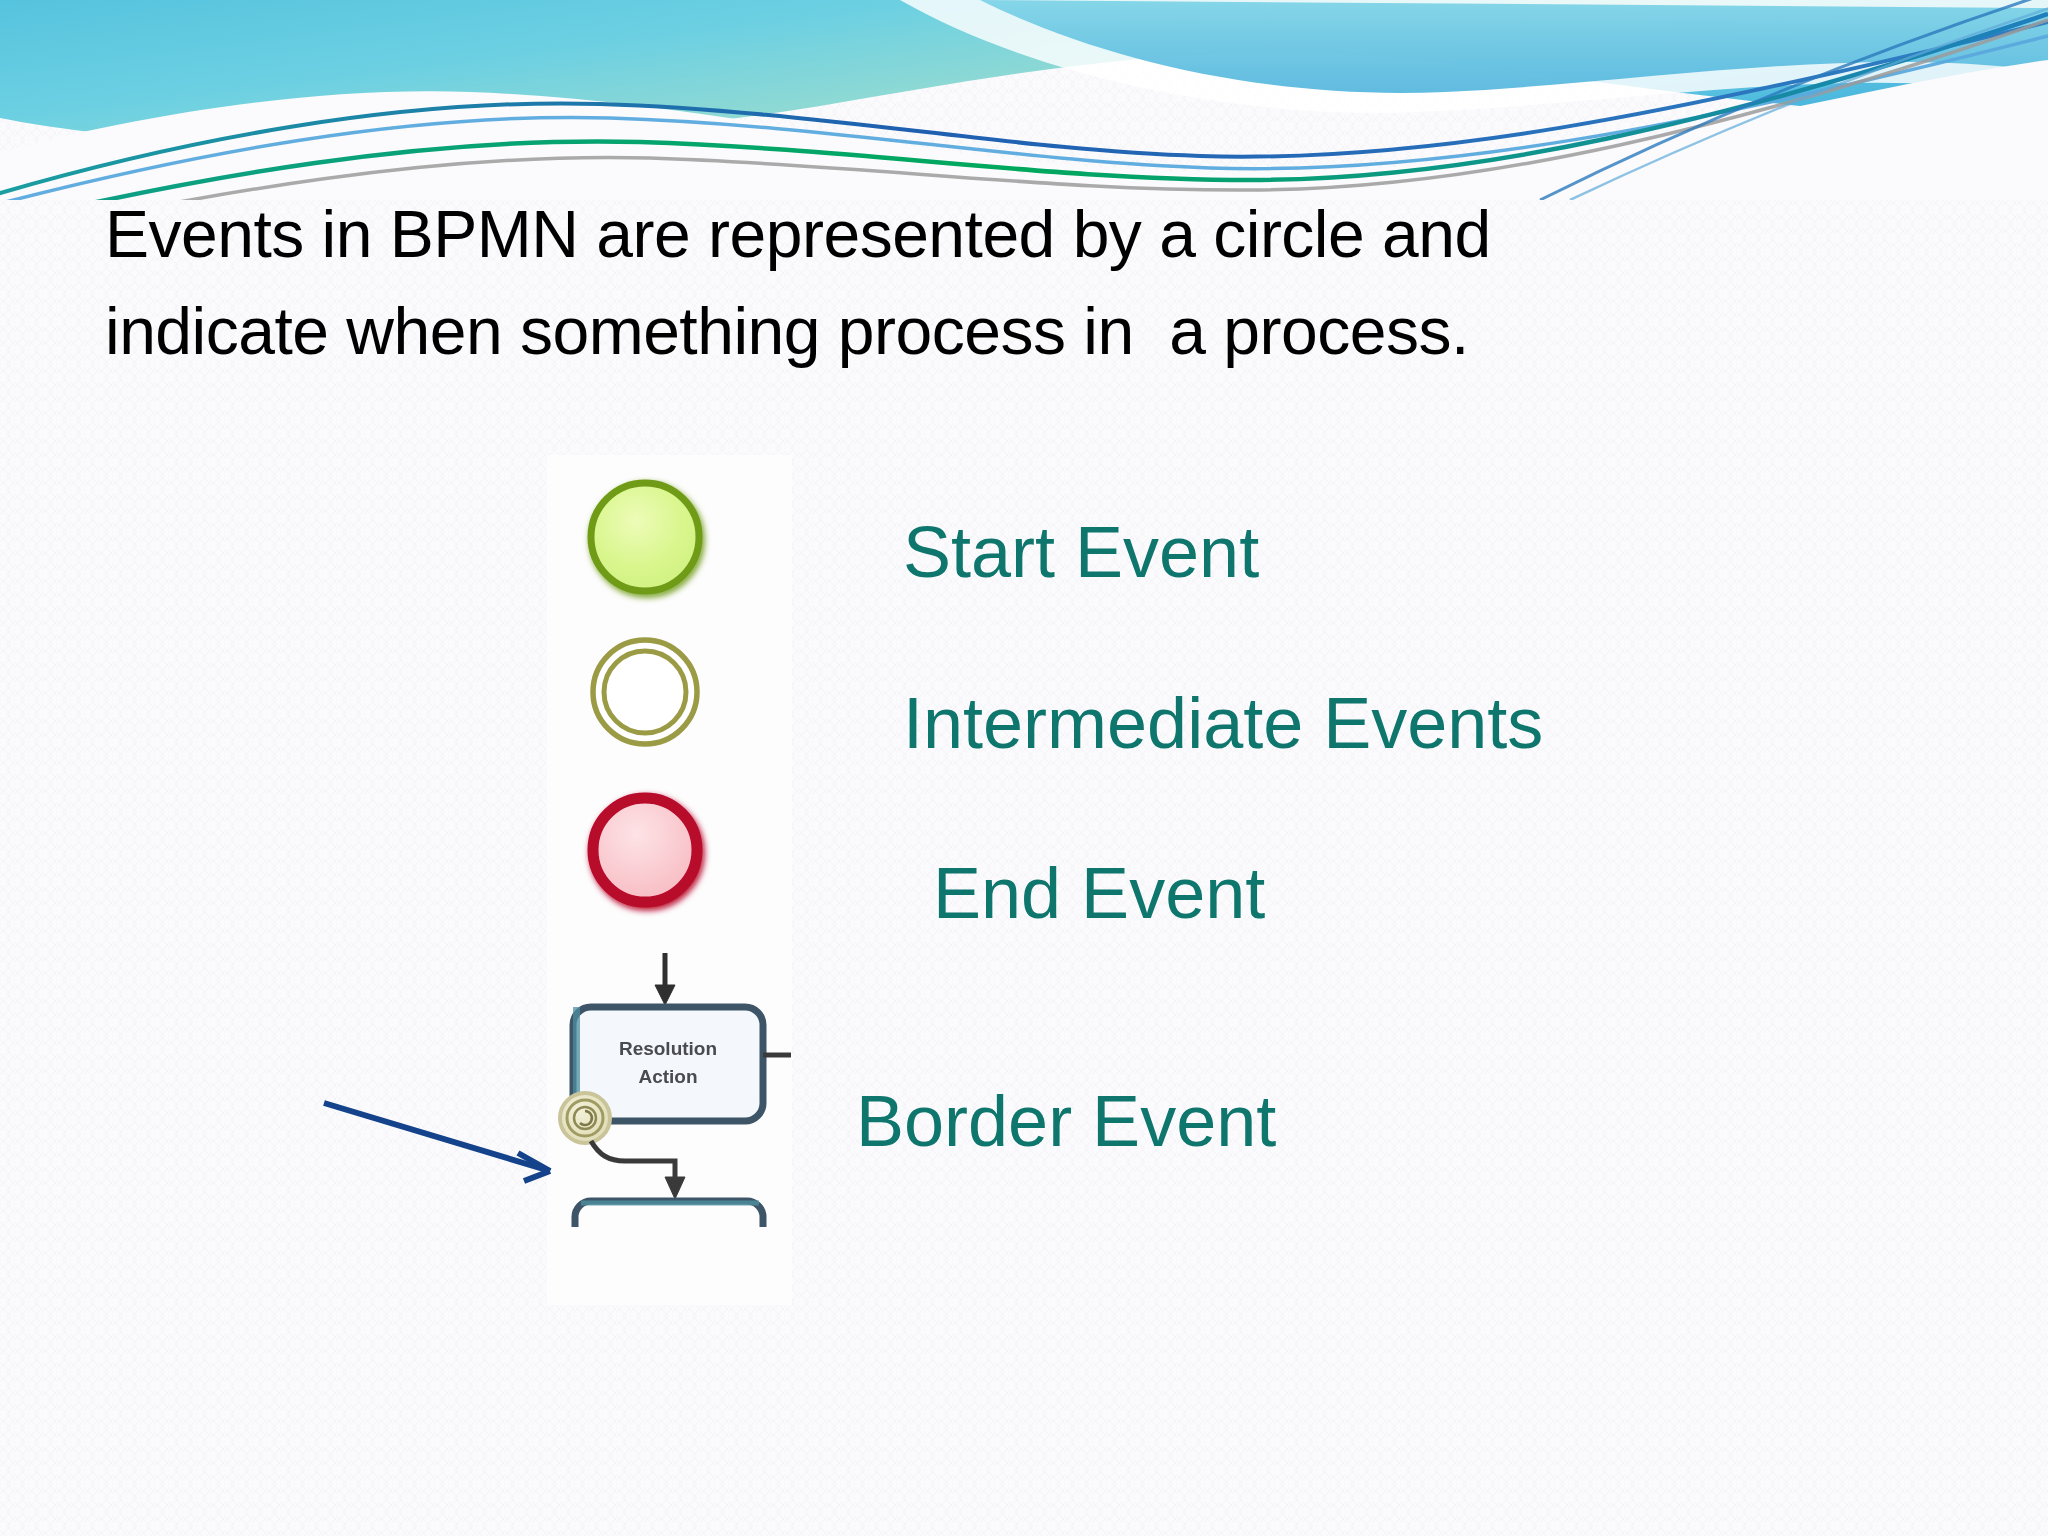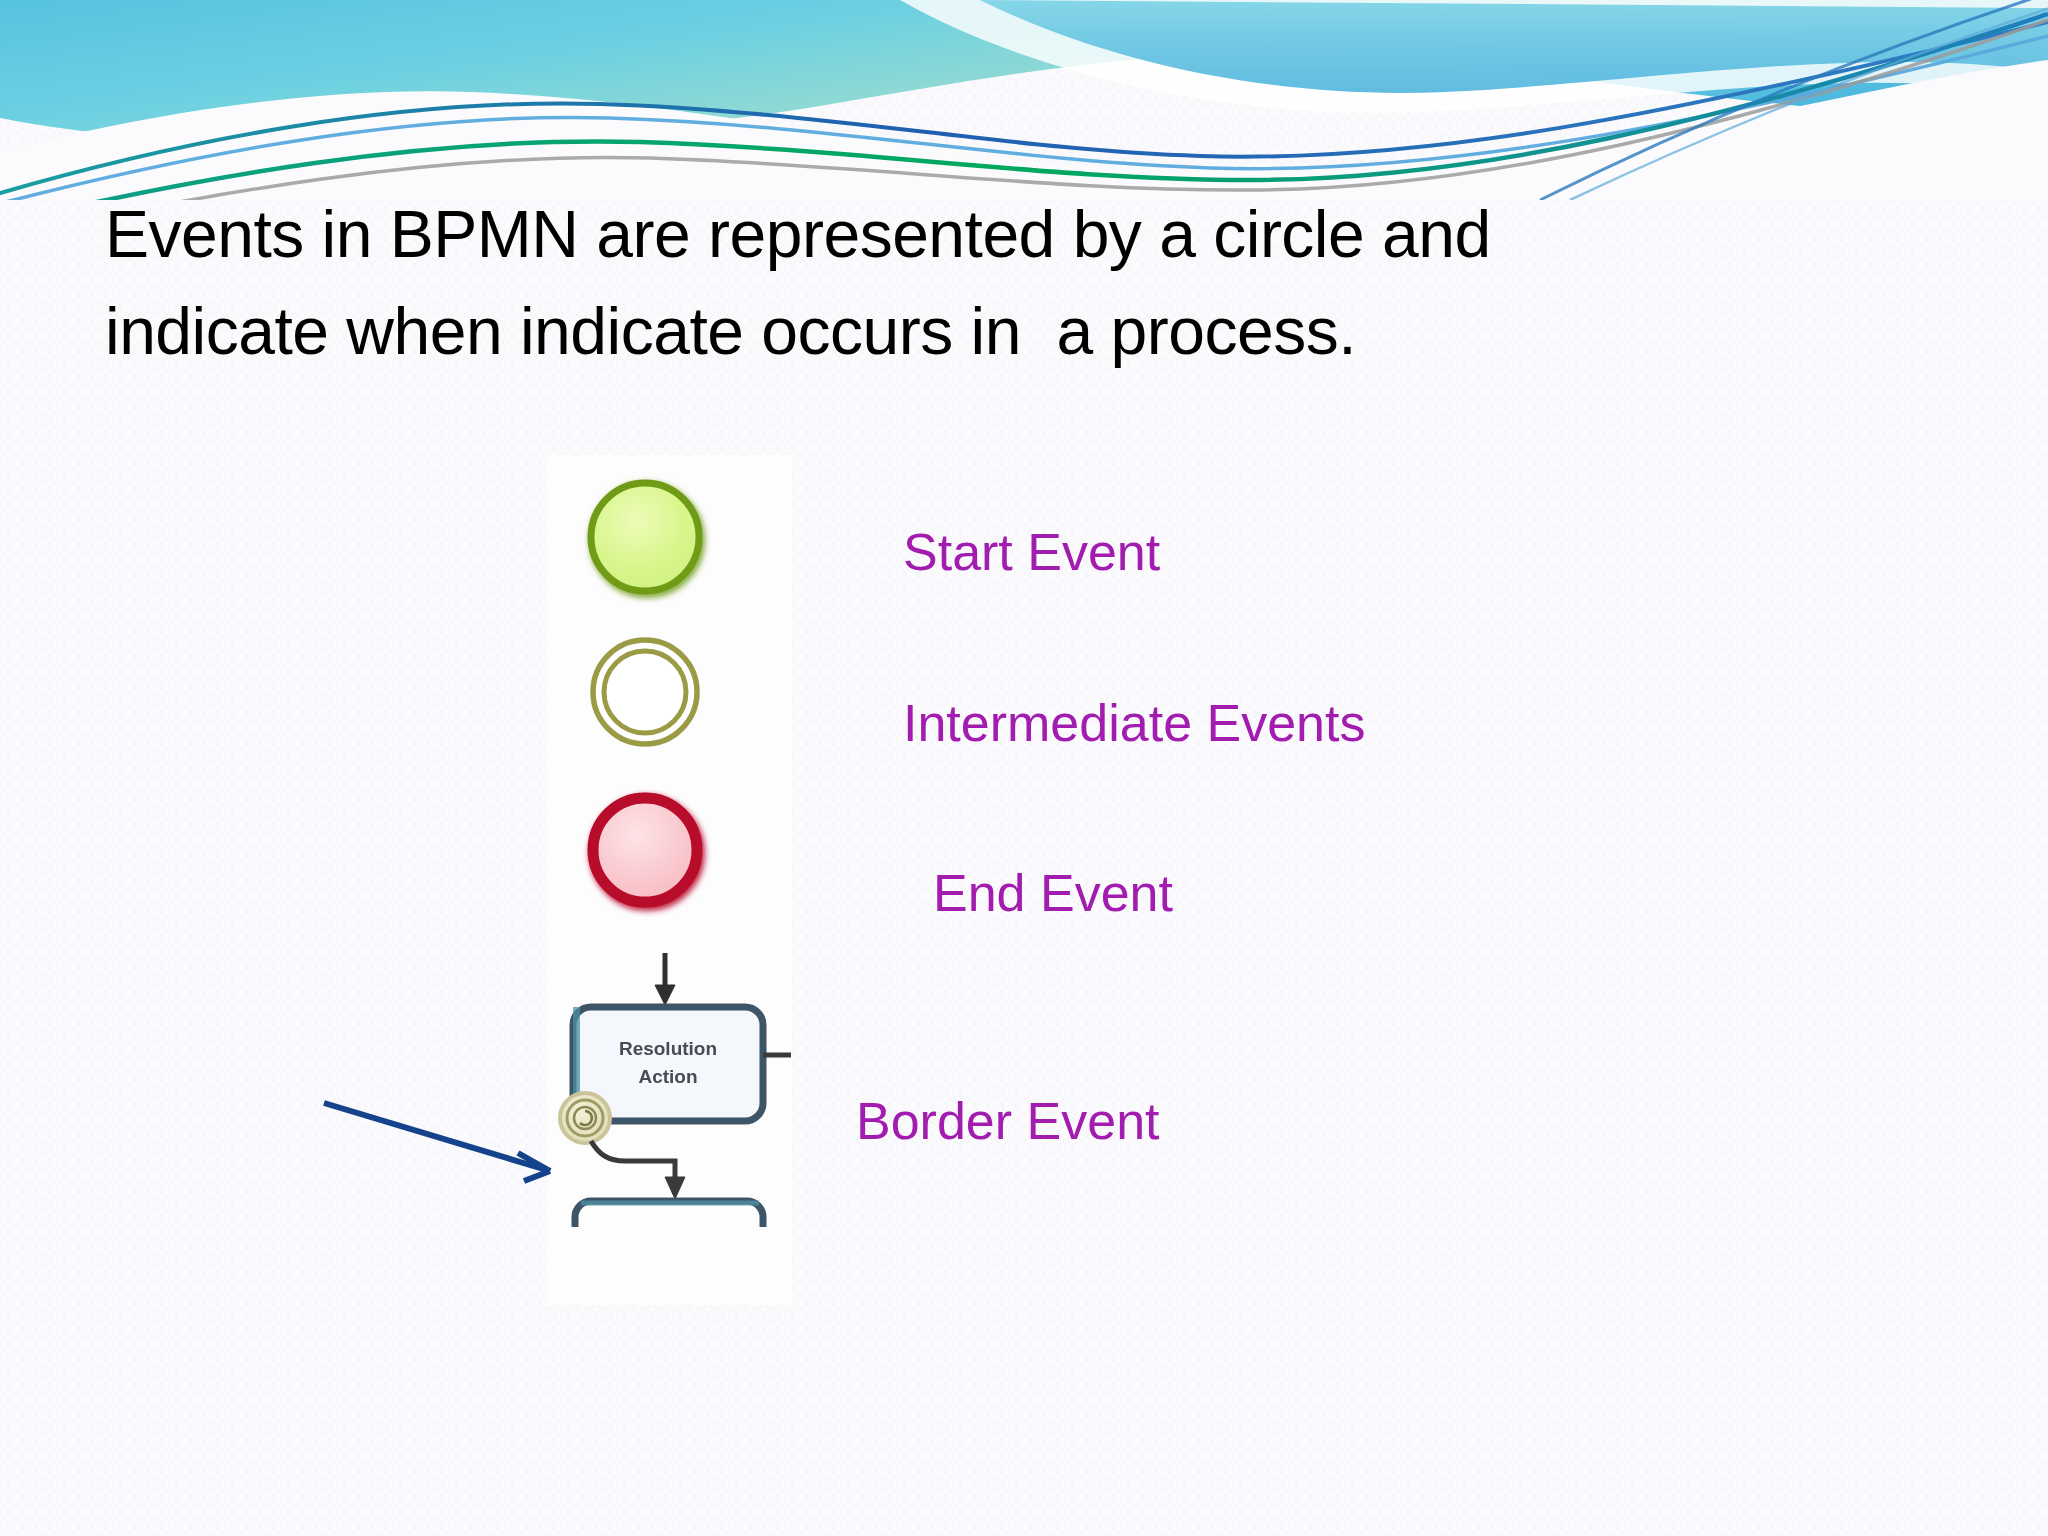--- a/index.html
+++ b/index.html
@@ -78,23 +78,23 @@
     left:310px;
     top:1085px;
     width:260px;
     height:110px;
     pointer-events:none;
   }
 
   
   .legend-label {
     position:absolute;
-    font-size:52px;
+    font-size:72px;
     line-height:58px;
-    color:#a21caf;
+    color:#0f766e;
     font-weight:400;
     white-space:nowrap;
     font-family:"Liberation Sans", sans-serif;
   }
   #label-start        { left:903px; top:523px; }
   #label-intermediate { left:903px; top:694px; }
   #label-end          { left:933px; top:864px; }
   #label-border       { left:856px; top:1092px; }
 </style>
 </head>
@@ -165,21 +165,21 @@
                C870,165 1060,192 1260,190
                C1480,188 1740,128 2048,20" fill="none" stroke="#9b9b9b" stroke-width="3.5" opacity="0.85"></path>
 
       <path d="M1540,200 C1700,120 1880,48 2058,-10" fill="none" stroke="#2b7bbd" stroke-width="3" opacity="0.8"></path>
       <path d="M1570,200 C1730,124 1905,56 2068,2" fill="none" stroke="#5fa9d8" stroke-width="2.5" opacity="0.7"></path>
     </svg>
   </div>
 
   <div id="title-block">
     <div class="title-line">Events in BPMN are represented by a circle and</div>
-    <div class="title-line">indicate when indicate occurs in  a process.</div>
+    <div class="title-line">indicate when something process in  a process.</div>
   </div>
 
   <div id="bpmn-figure">
     <svg width="245" height="850" viewBox="0 0 245 850" xmlns="http://www.w3.org/2000/svg">
       <defs>
         <radialGradient id="startFill" cx="0.42" cy="0.35" r="0.78">
           <stop offset="0" stop-color="#edfcb8"></stop>
           <stop offset="0.55" stop-color="#d9f68d"></stop>
           <stop offset="1" stop-color="#cdf07e"></stop>
         </radialGradient>

